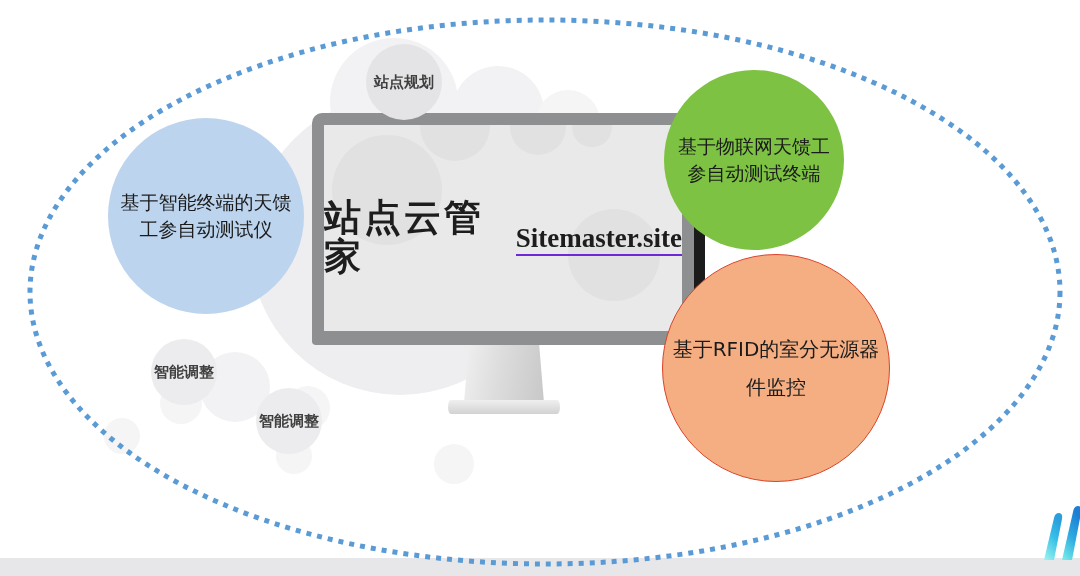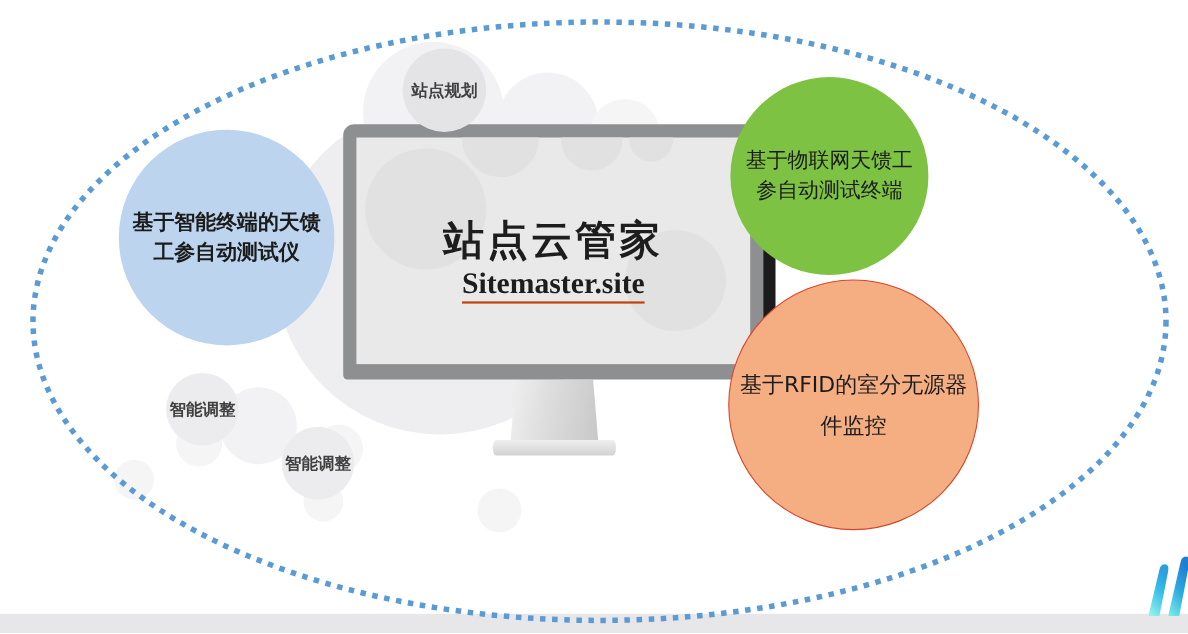--- a/index.html
+++ b/index.html
@@ -73,21 +73,21 @@
   }
   .screen-bubble {
     position: absolute;
     border-radius: 50%;
     background: #e1e1e2;
   }
   .screen-content {
     position: relative;
     z-index: 3;
     display: flex;
-    flex-direction: column;
+    flex-direction: row;
     align-items: center;
     justify-content: center;
     height: 100%;
     box-sizing: border-box;
     padding-top: 20px;
   }
   .screen-title-cn {
     font-family: "DejaVu Sans", "Liberation Sans", sans-serif;
     font-size: 37px;
     font-weight: bold;
@@ -95,21 +95,21 @@
     color: #1d1d1d;
     line-height: 1.05;
   }
   .screen-title-en {
     font-family: "Liberation Serif", "DejaVu Serif", serif;
     font-size: 27px;
     font-weight: bold;
     color: #1d1d1d;
     letter-spacing: 0px;
     margin-top: 4px;
-    border-bottom: 2px solid #c2410c;
+    border-bottom: 2px solid #6d28d9;
     padding-bottom: 1px;
     line-height: 1.1;
   }
   .screen-subtitle {
     font-family: "DejaVu Sans", "Liberation Sans", sans-serif;
     font-size: 21px;
     color: #2b2b2b;
     letter-spacing: 1px;
     margin-top: 22px;
     line-height: 1.1;
@@ -154,21 +154,20 @@
     line-height: 1.42;
   }
   .circle-blue {
     left: 108px;
     top: 118px;
     width: 196px;
     height: 196px;
     background: #bcd4ee;
     font-size: 19px;
     z-index: 4;
-    font-weight: bold;
   }
   .circle-green {
     left: 664px;
     top: 70px;
     width: 180px;
     height: 180px;
     background: #7dc242;
     font-size: 19px;
     z-index: 6;
   }

